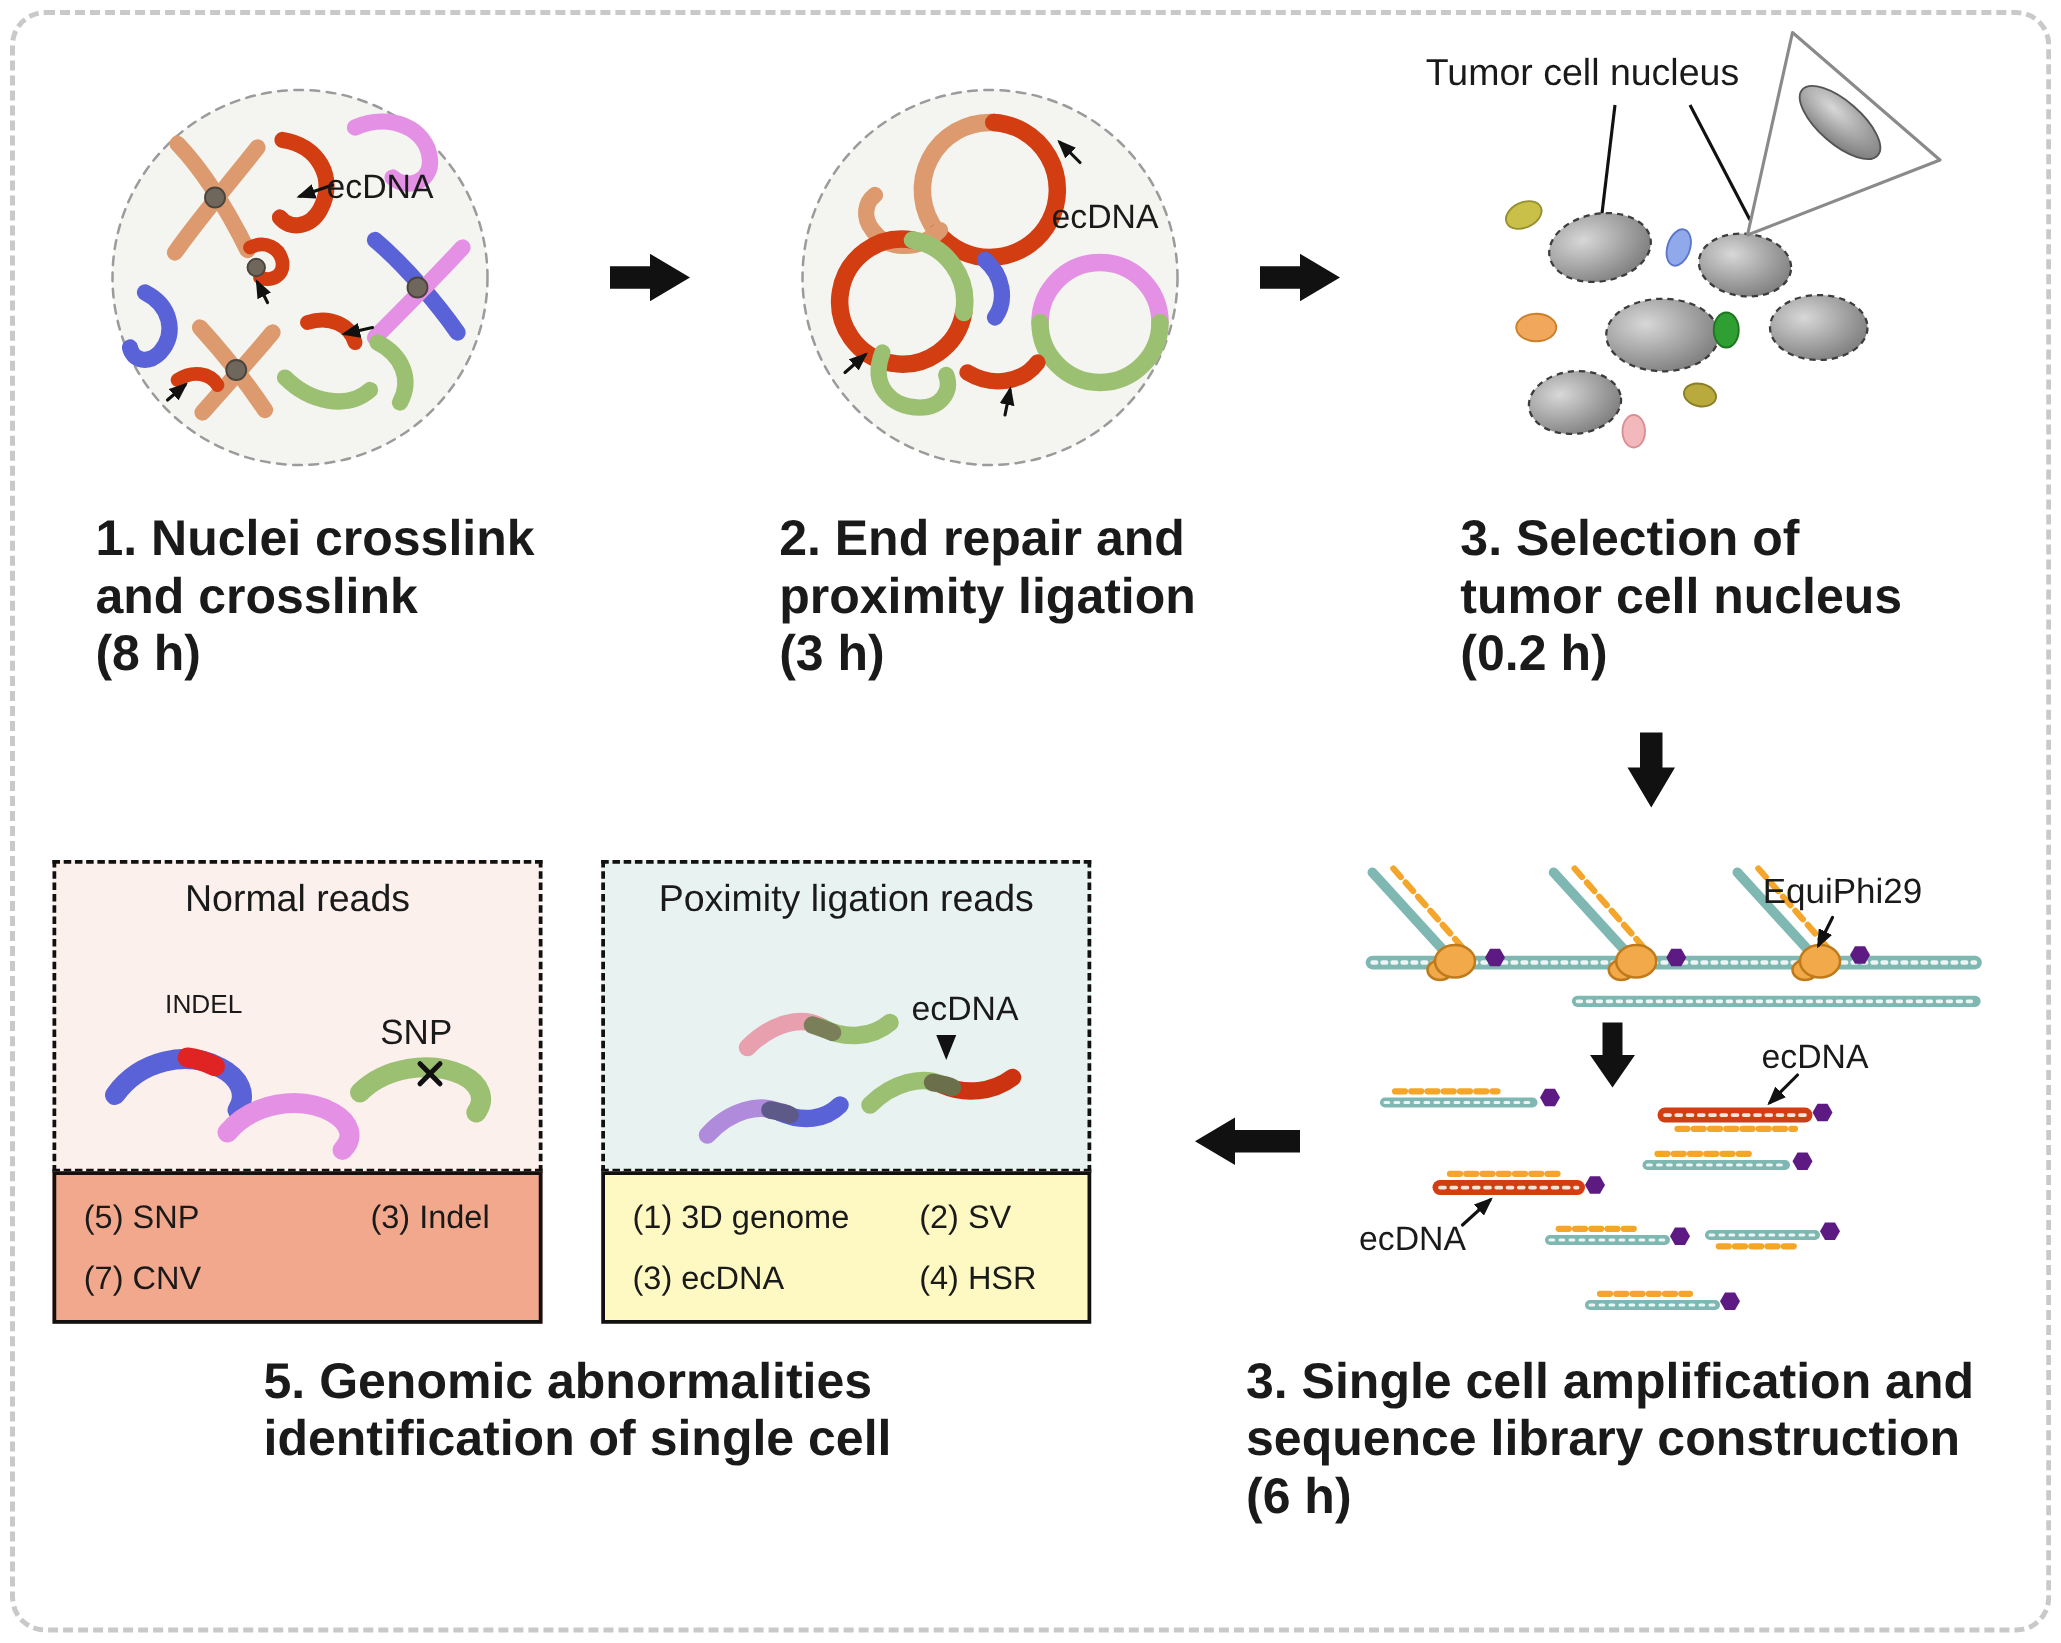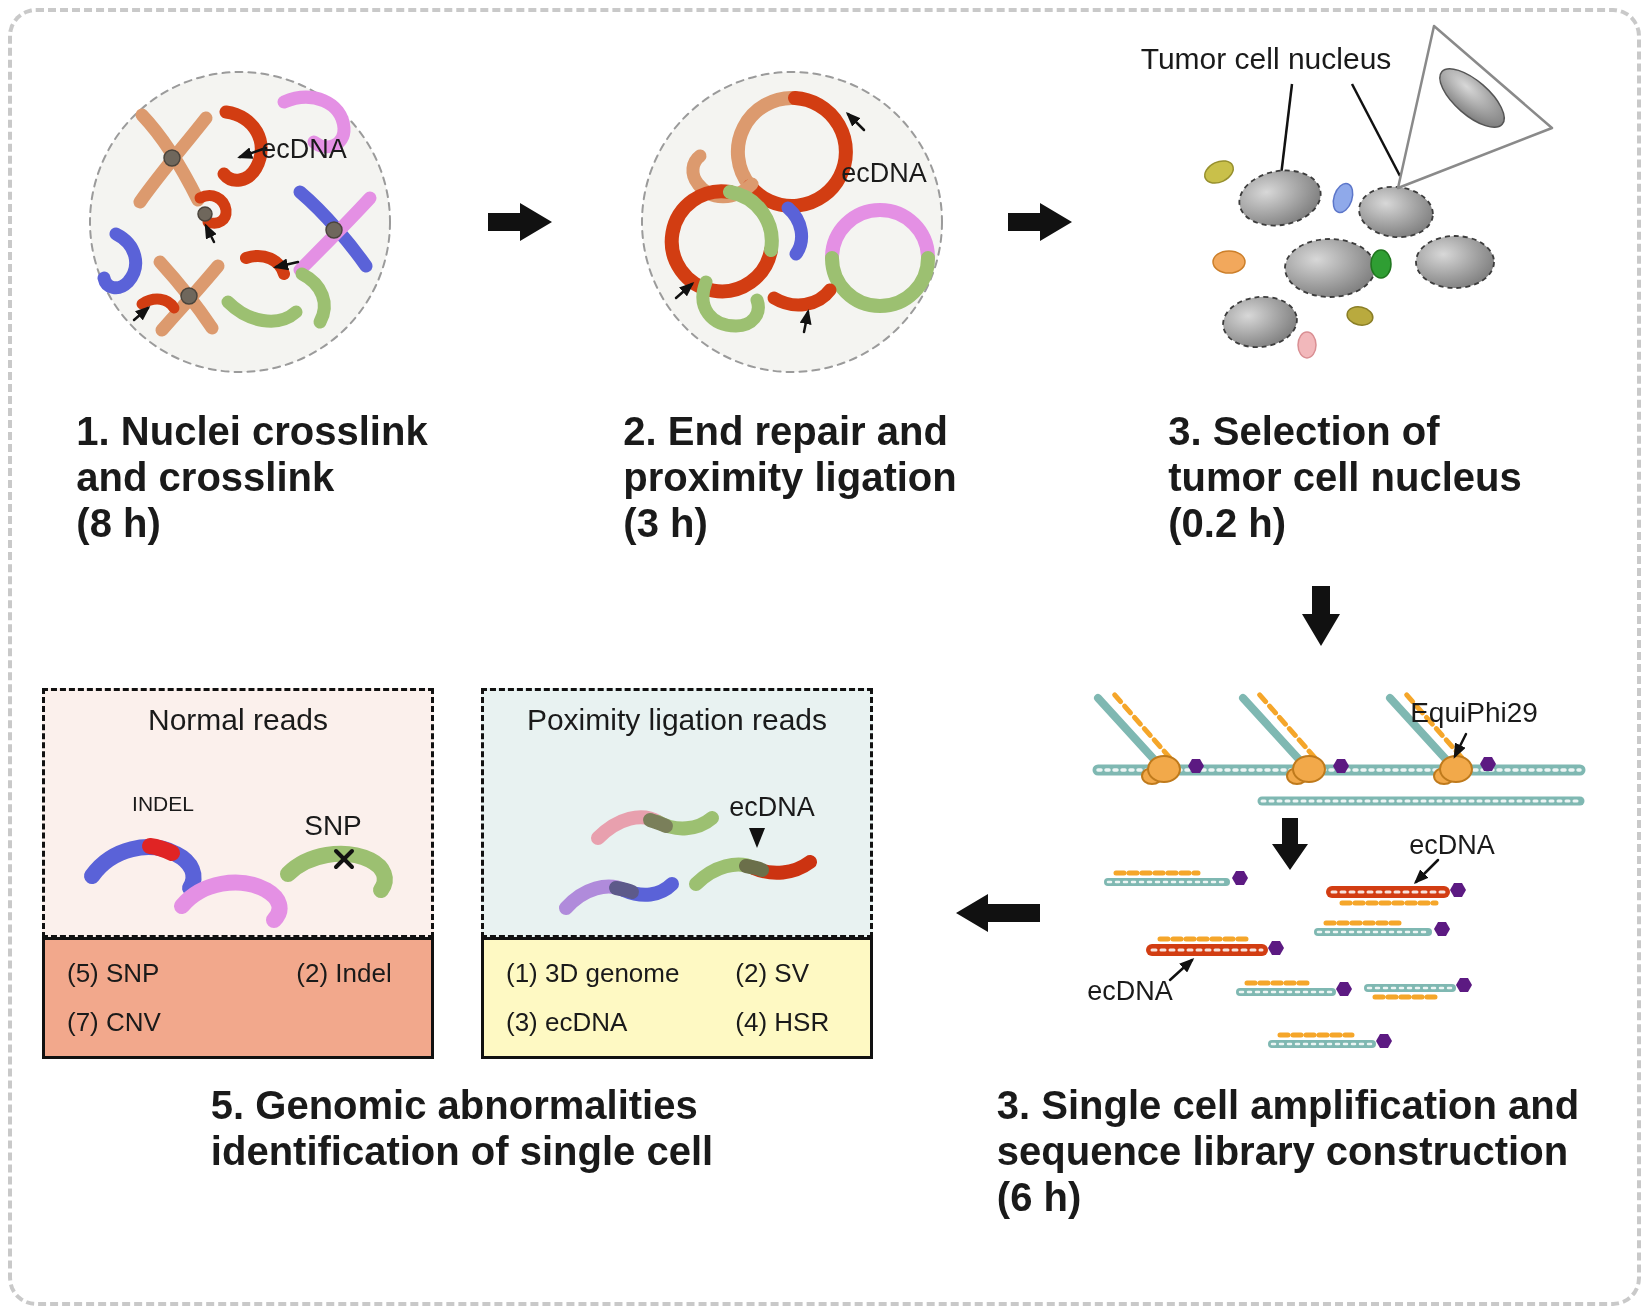--- a/index.html
+++ b/index.html
@@ -26,21 +26,21 @@
 </head>
 <body>
 
 <div class="frame"></div>
 
 <div class="box box-dashed" id="normal-box">
   <div class="box-title">Normal reads</div>
 </div>
 <div class="box box-solid items-grid" id="normal-items">
   <div>(5) SNP</div>
-  <div>(2) Indel</div>
+  <div>(3) Indel</div>
   <div>(7) CNV</div>
 </div>
 <div class="box box-dashed" id="ligation-box">
   <div class="box-title">Poximity ligation reads</div>
 </div>
 <div class="box box-solid items-grid" id="ligation-items">
   <div>(1) 3D genome</div>
   <div>(2) SV</div>
   <div>(3) ecDNA</div>
   <div>(4) HSR</div>

